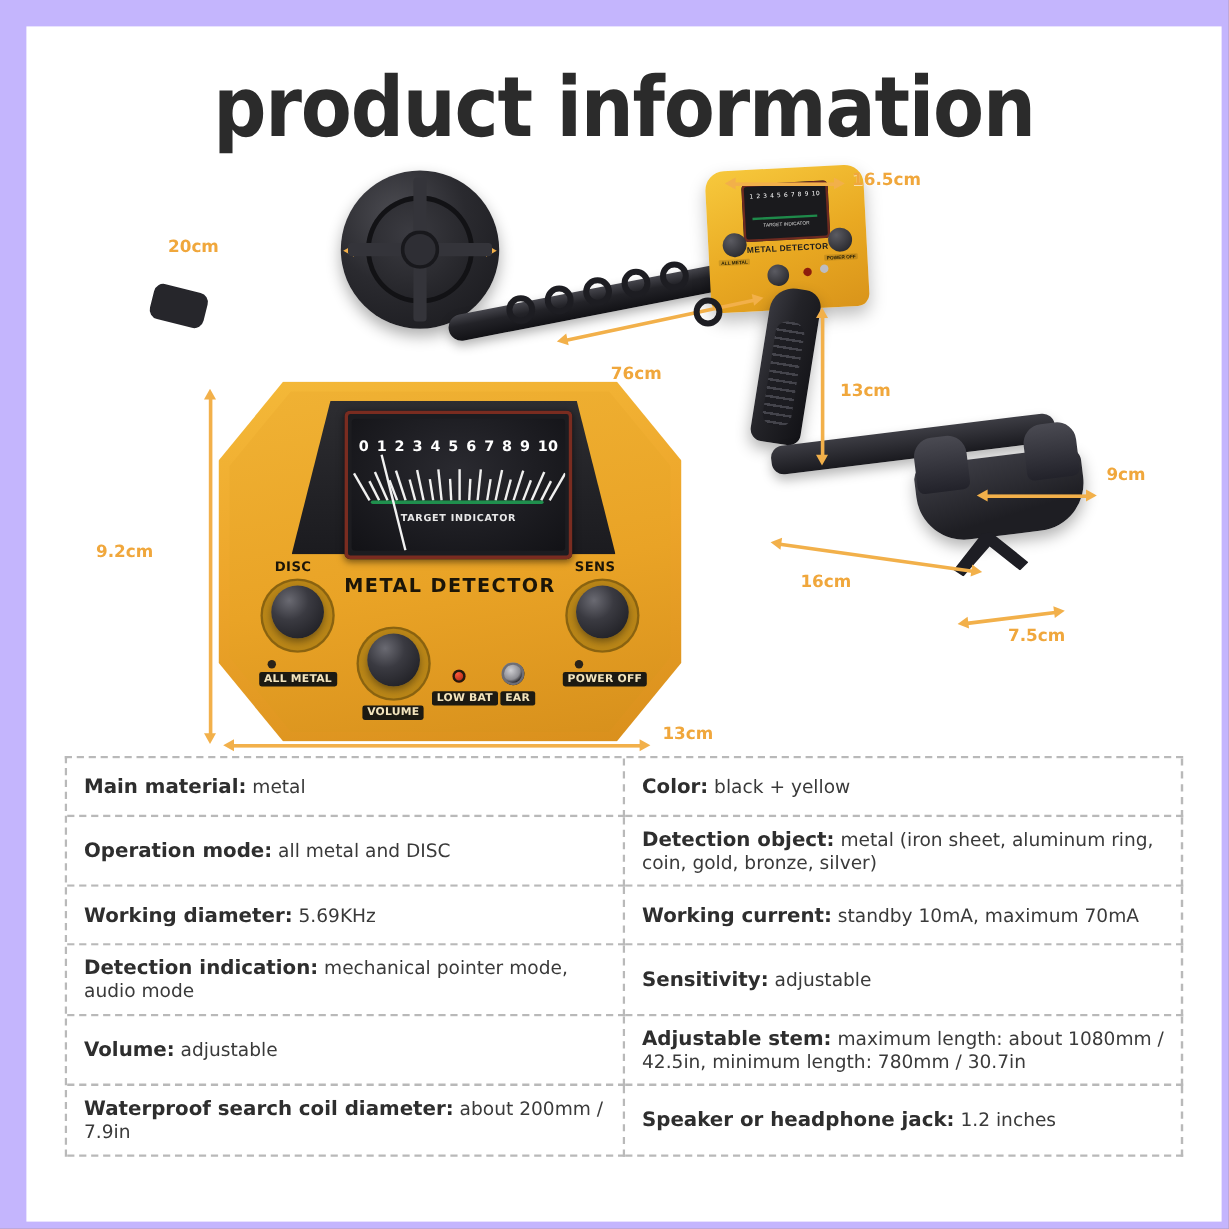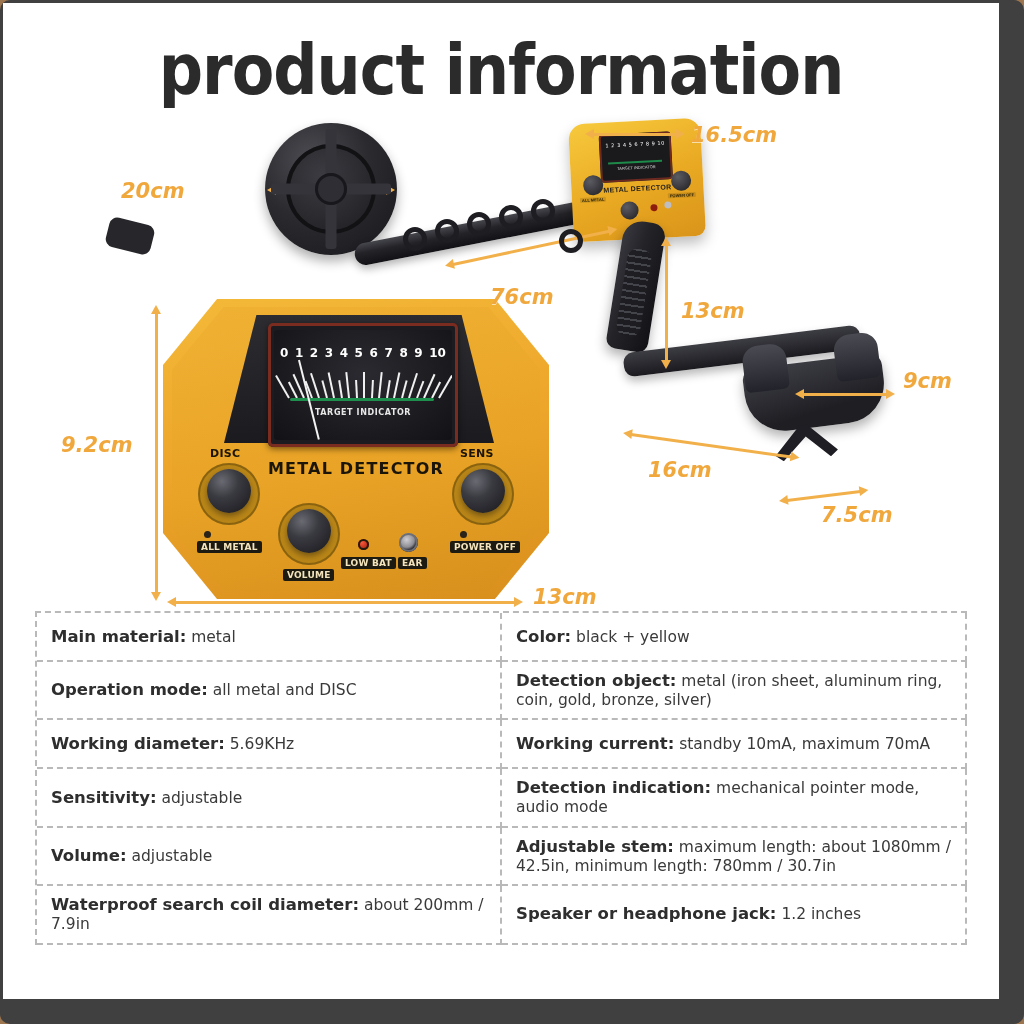--- a/index.html
+++ b/index.html
@@ -4,23 +4,22 @@
 <style>
   * { box-sizing: border-box; margin: 0; padding: 0; }
   html, body {
     width: 1024px; height: 1024px;
     font-family: "Liberation Sans", sans-serif;
     background: #9d7650;
     overflow: hidden;
   }
   #page {
     position: absolute; inset: 0;
-    background: #404040;
-    padding: 3px;
-    border-radius: 10px;
+    background: #c4b5fd;
+    padding: 22px;
   }
   #canvas {
     position: relative;
     width: 996px; height: 996px;
     background: #ffffff;
     overflow: hidden;
   }
 
   
   #title {
@@ -256,25 +255,24 @@
     background: radial-gradient(circle at 40% 35%, #cfcfd3 0%, #8d8d93 45%, #3b3b41 60%, #0e0e12 70%);
     box-shadow: inset 0 0 0 2px #6e6e75;
   }
   .dot-sm {
     position: absolute; width: 7px; height: 7px; border-radius: 50%; background: #2a2319;
   }
 
   
   .dim {
     position: absolute;
-    font-size: 21px; font-weight: 900; color: #f0a73c;
+    font-size: 14px; font-weight: 900; color: #f0a73c;
     font-family: "DejaVu Sans", sans-serif;
     white-space: nowrap;
     text-shadow: 0 1px 0 rgba(255,255,255,.6);
-    font-style: italic;
   }
   .arrow-h, .arrow-v { position: absolute; }
   .arrow-h { height: 3px; background: #f2b04a; }
   .arrow-v { width: 3px; background: #f2b04a; }
   .arrow-h::before, .arrow-h::after {
     content: ""; position: absolute; top: -4px; border-style: solid;
   }
   .arrow-h::before { left: -8px; border-width: 5.5px 9px 5.5px 0; border-color: transparent #f2b04a transparent transparent; }
   .arrow-h::after  { right: -8px; border-width: 5.5px 0 5.5px 9px; border-color: transparent transparent transparent #f2b04a; }
   .arrow-v::before, .arrow-v::after {
@@ -474,24 +472,24 @@
         <div class="cell">
           <p><span class="k">Detection object:</span><span> metal (iron sheet, aluminum ring, coin, gold, bronze, silver)</span></p>
         </div>
         <div class="cell">
           <p><span class="k">Working diameter:</span><span> 5.69KHz</span></p>
         </div>
         <div class="cell">
           <p><span class="k">Working current:</span><span> standby 10mA, maximum 70mA</span></p>
         </div>
         <div class="cell">
+          <p><span class="k">Detection indication:</span><span> mechanical pointer mode, audio mode</span></p>
+        </div>
+        <div class="cell">
           <p><span class="k">Sensitivity:</span><span> adjustable</span></p>
-        </div>
-        <div class="cell">
-          <p><span class="k">Detection indication:</span><span> mechanical pointer mode, audio mode</span></p>
         </div>
         <div class="cell">
           <p><span class="k">Volume:</span><span> adjustable</span></p>
         </div>
         <div class="cell">
           <p><span class="k">Adjustable stem:</span><span> maximum length: about 1080mm / 42.5in, minimum length: 780mm / 30.7in</span></p>
         </div>
         <div class="cell">
           <p><span class="k">Waterproof search coil diameter:</span><span> about 200mm / 7.9in</span></p>
         </div>

